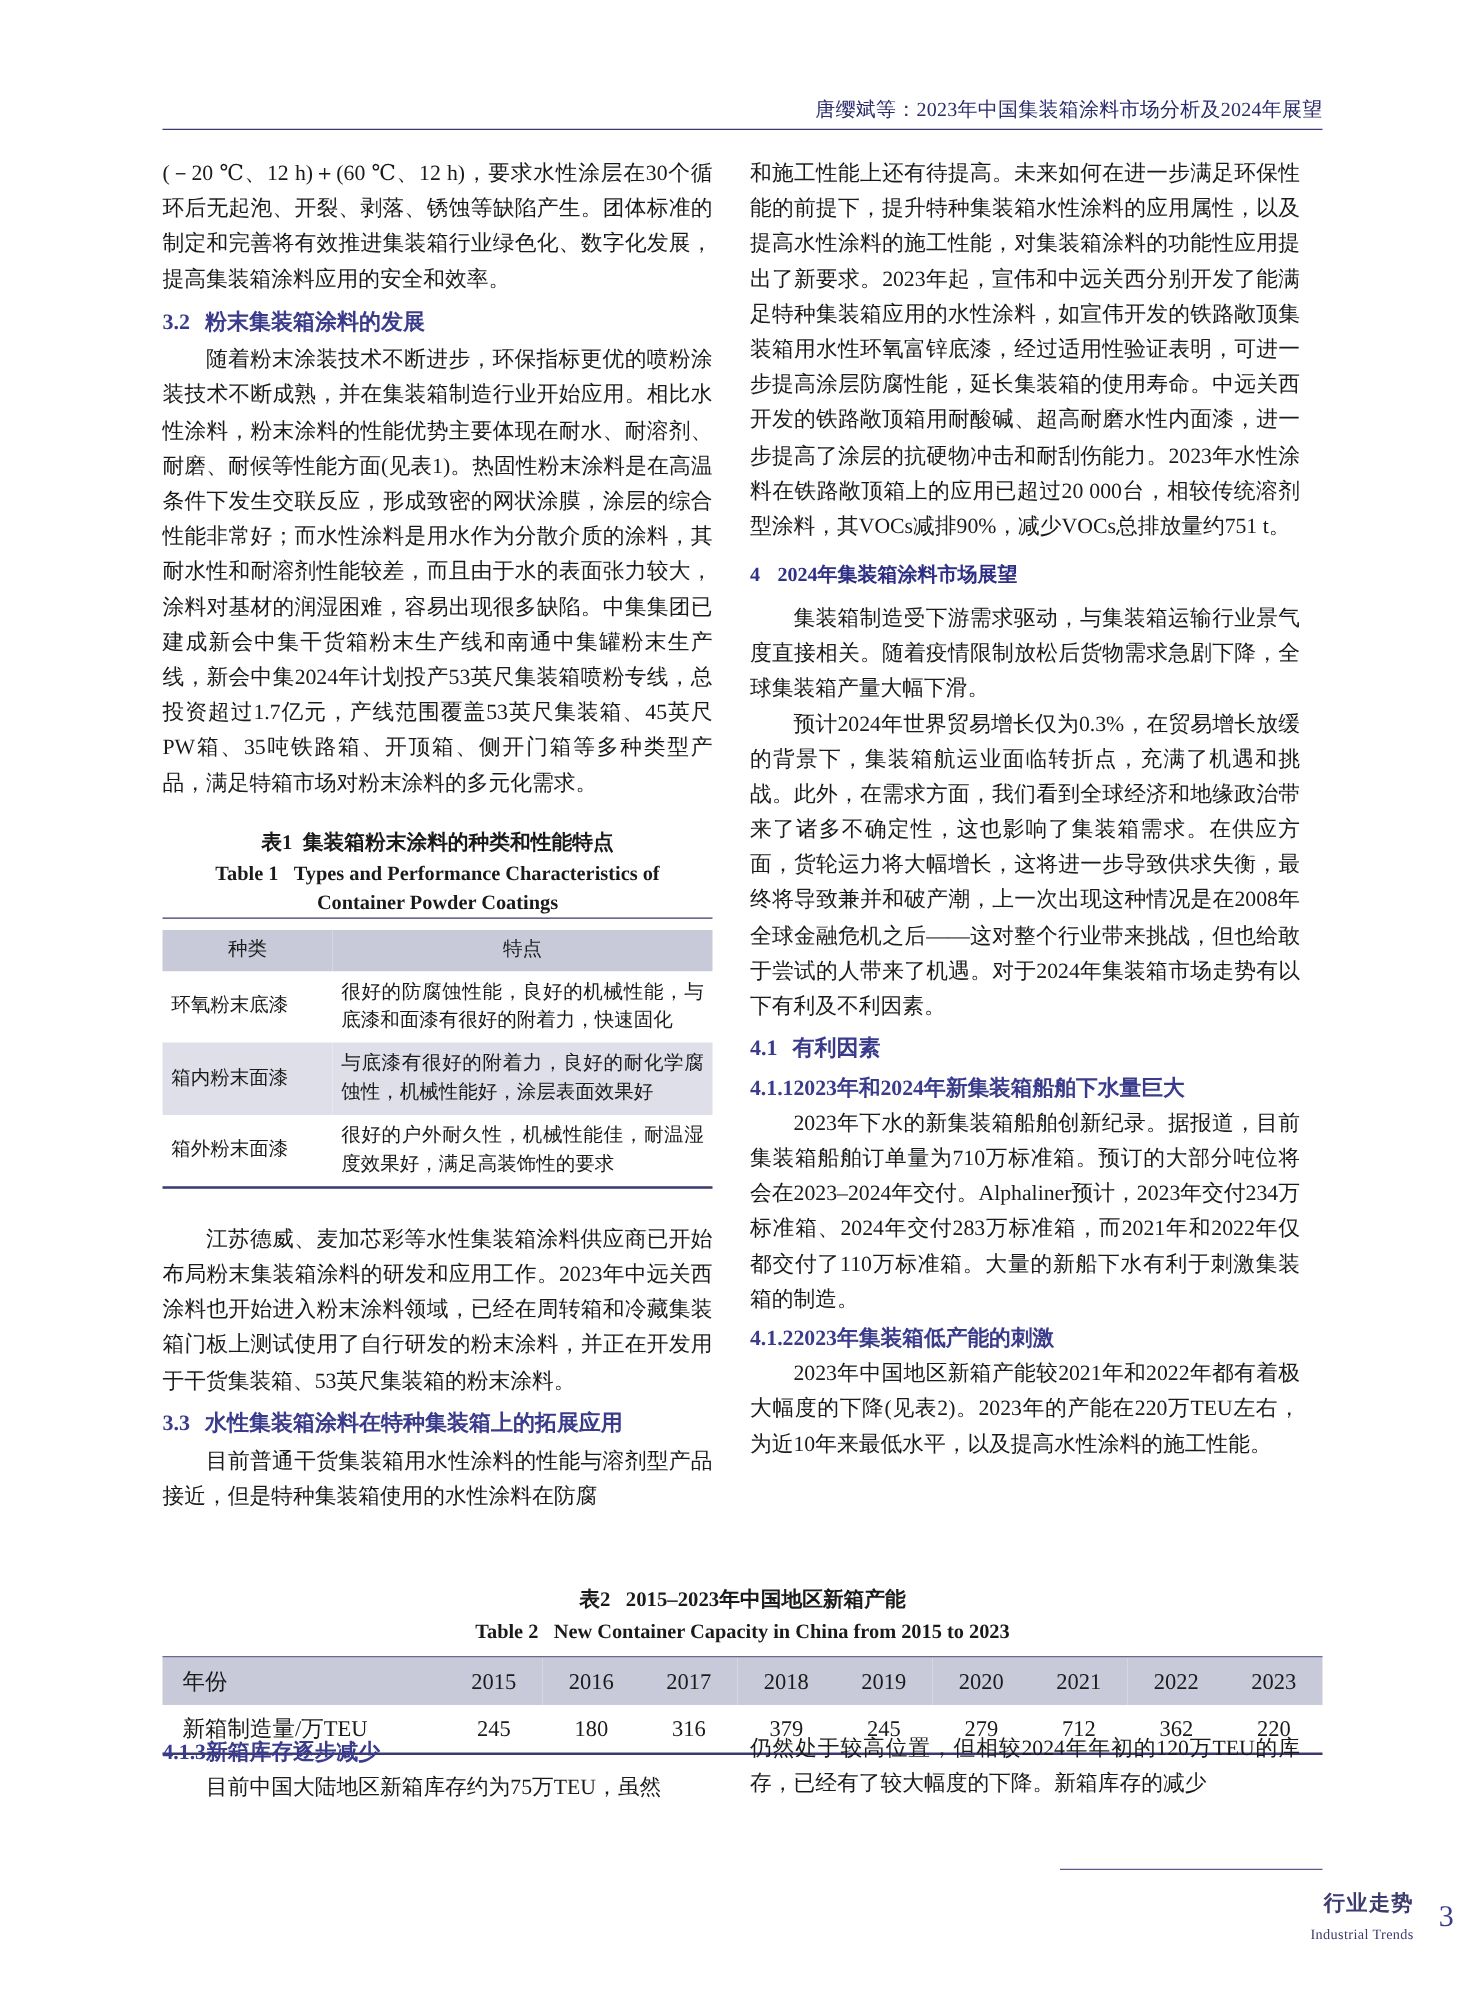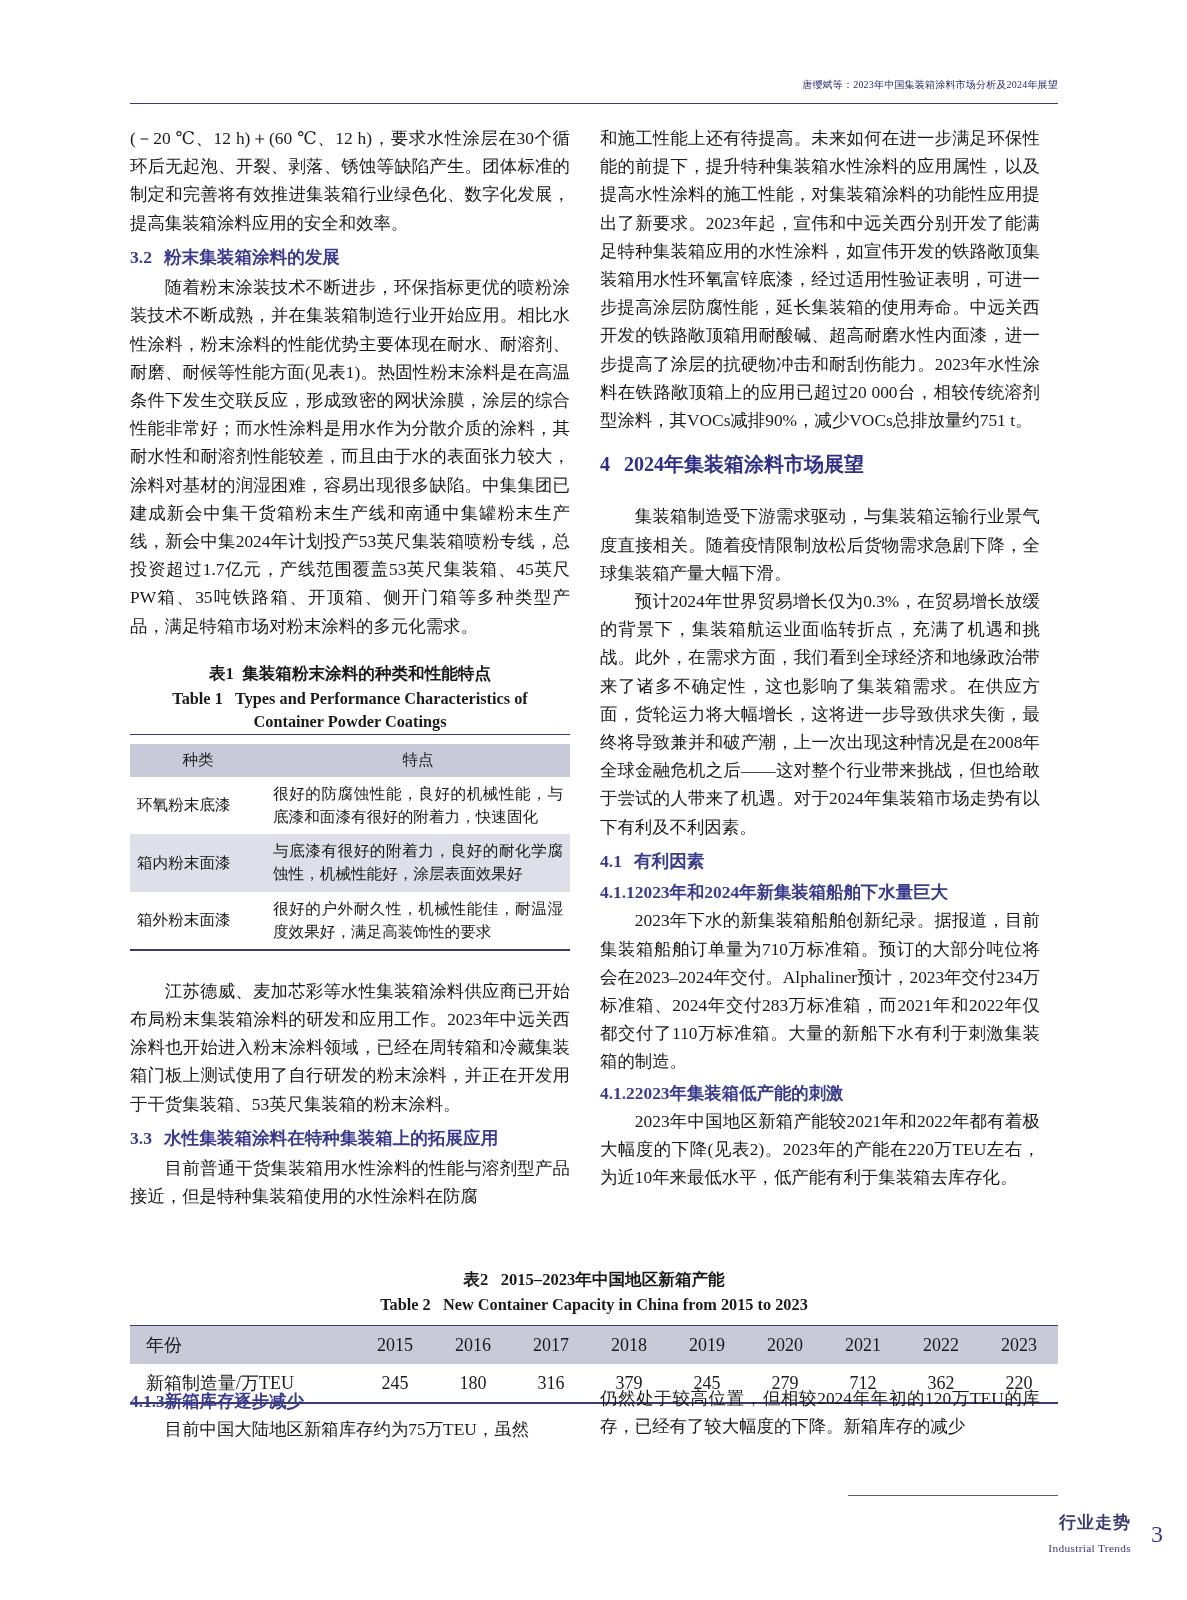--- a/index.html
+++ b/index.html
@@ -22,21 +22,21 @@
     overflow: hidden;
   }
 
   
   .header {
     position: absolute;
     left: 130px;
     top: 78px;
     width: 928px;
     text-align: right;
-    font-size: 10px;
+    font-size: 16px;
     color: #2b2b6b;
     letter-spacing: 0.2px;
     font-family: "Liberation Serif", serif;
   }
   .header-rule {
     position: absolute;
     left: 130px;
     top: 103px;
     width: 928px;
     height: 1.4px;
@@ -67,22 +67,22 @@
     font-weight: bold;
     margin: 6px 0 2px 0;
     font-size: 17.6px;
     text-indent: 0;
   }
   .h2 .num { margin-right: 12px; }
 
   .h1 {
     color: #2f2f86;
     font-weight: bold;
-    font-size: 20px;
-    margin: 14px 0 22px 0;
+    font-size: 16px;
+    margin: 14px 0 6px 0;
     text-indent: 0;
   }
   .h1 .num { margin-right: 14px; }
 
   .h3 {
     color: #3b3b8c;
     font-weight: bold;
     font-size: 17.4px;
     margin: 3px 0 0 0;
     text-indent: 0;
@@ -297,21 +297,21 @@
     </div>
 
     <div class="h3">
       <span class="num en">4.1.1</span><span>2023年和2024年新集装箱船舶下水量巨大</span>
     </div>
     <p>2023年下水的新集装箱船舶创新纪录。据报道，目前集装箱船舶订单量为710万标准箱。预订的大部分吨位将会在2023–2024年交付。Alphaliner预计，2023年交付234万标准箱、2024年交付283万标准箱，而2021年和2022年仅都交付了110万标准箱。大量的新船下水有利于刺激集装箱的制造。</p>
 
     <div class="h3">
       <span class="num en">4.1.2</span><span>2023年集装箱低产能的刺激</span>
     </div>
-    <p>2023年中国地区新箱产能较2021年和2022年都有着极大幅度的下降(见表2)。2023年的产能在220万TEU左右，为近10年来最低水平，低产能有利于集装箱去库存化。</p>
+    <p>2023年中国地区新箱产能较2021年和2022年都有着极大幅度的下降(见表2)。2023年的产能在220万TEU左右，为近10年来最低水平，以及提高水性涂料的施工性能。</p>
   </div>
 
   <div class="tbl2-block">
     <div class="tbl-caption" style="margin-top:0">
       <span>表2</span>&nbsp;&nbsp;&nbsp;<span>2015–2023年中国地区新箱产能</span>
     </div>
     <div class="tbl-caption-en">
       <span>Table 2</span>&nbsp;&nbsp;&nbsp;<span>New Container Capacity in China from 2015 to 2023</span>
     </div>
 

